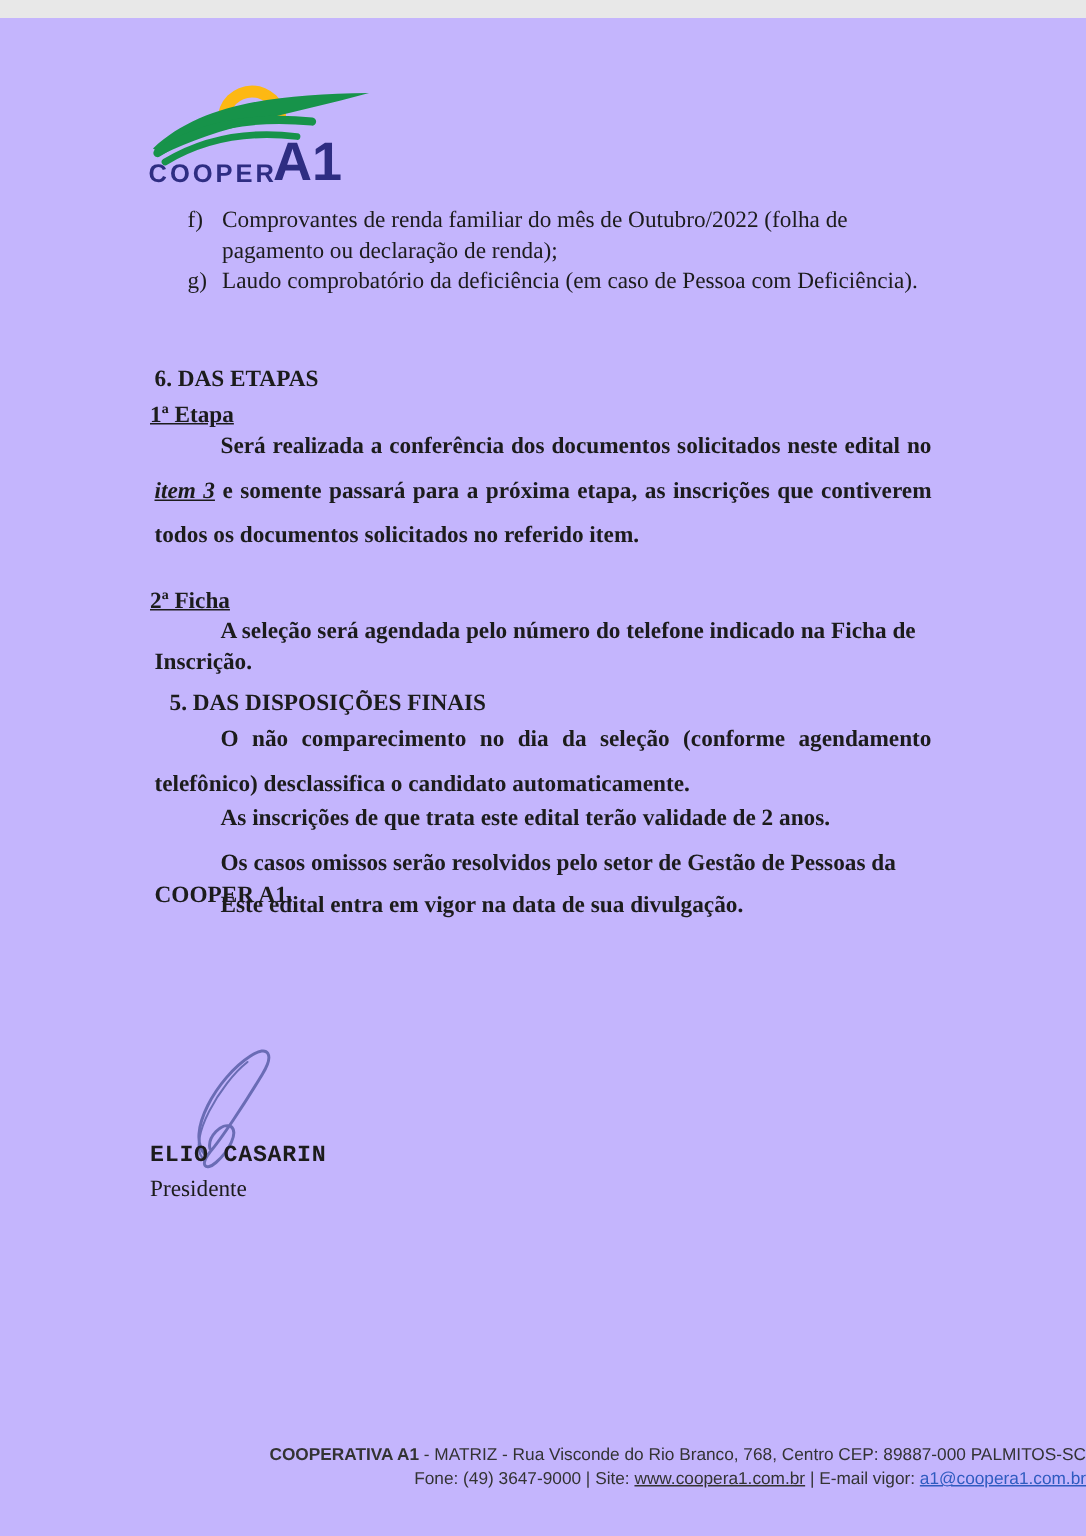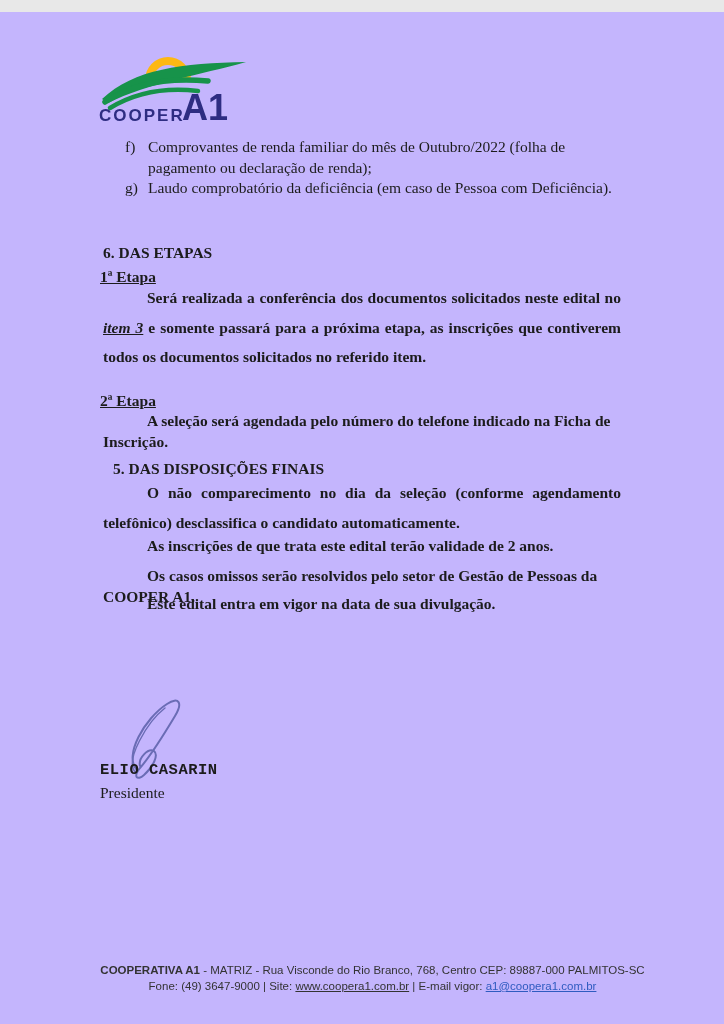--- a/index.html
+++ b/index.html
@@ -49,21 +49,21 @@
   .dateline { left:120px; top:635px; font-size:15.5px; }
 
   
   .signature { left:113px; top:686px; width:88px; height:84px; }
   .signer-name { left:100px; top:749px; font-weight:bold; font-size:15.5px; letter-spacing:0.5px;font-family:Liberation Mono, monospace; }
   .signer-role { left:100px; top:772px; font-size:15.5px; }
 
   
   .footer {
     left:0; right:0; top:950px;
-    text-align:center;
+    text-align:right;
     font-family:"Liberation Sans", sans-serif;
     font-size:11.5px; line-height:16px;
     color:#333333;
     padding-left:21px;
   }
   .footer .b { font-weight:bold; }
   .footer a { text-decoration:underline; cursor:pointer; }
   .footer a.site { color:#333333; }
   .footer a.mail { color:#2f5bc0; }
 </style>
@@ -92,21 +92,21 @@
   </div>
   <div class="abs doc-item item-g">
     <span class="marker">g)</span>
     <span class="itext">Laudo comprobatório da deficiência (em caso de Pessoa com Deficiência).</span>
   </div>
 
   <div class="abs h-bold h-etapas">6. DAS ETAPAS</div>
   <div class="abs h-bold h-etapa1">1ª Etapa</div>
   <div class="abs para just p-etapa1"><span>Será realizada a conferência dos documentos solicitados neste edital no </span><span class="ref-italic">item 3</span><span> e somente passará para a próxima etapa, as inscrições que contiverem todos os documentos solicitados no referido item.</span></div>
 
-  <div class="abs h-bold h-etapa2">2ª Etapa</div>
+  <div class="abs h-bold h-etapa2">2ª Ficha</div>
   <div class="abs para p-etapa2">A seleção será agendada pelo número do telefone indicado na Ficha de Inscrição.</div>
 
   <div class="abs h-bold h-finais">5. DAS DISPOSIÇÕES FINAIS</div>
   <div class="abs para just p-finais1">O não comparecimento no dia da seleção (conforme agendamento telefônico) desclassifica o candidato automaticamente.</div>
   <div class="abs para p-finais2">As inscrições de que trata este edital terão validade de 2 anos.</div>
   <div class="abs para p-finais3">Os casos omissos serão resolvidos pelo setor de Gestão de Pessoas da COOPER A1.</div>
   <div class="abs para p-finais4">Este edital entra em vigor na data de sua divulgação.</div>
 
 
   <div class="abs signature">

